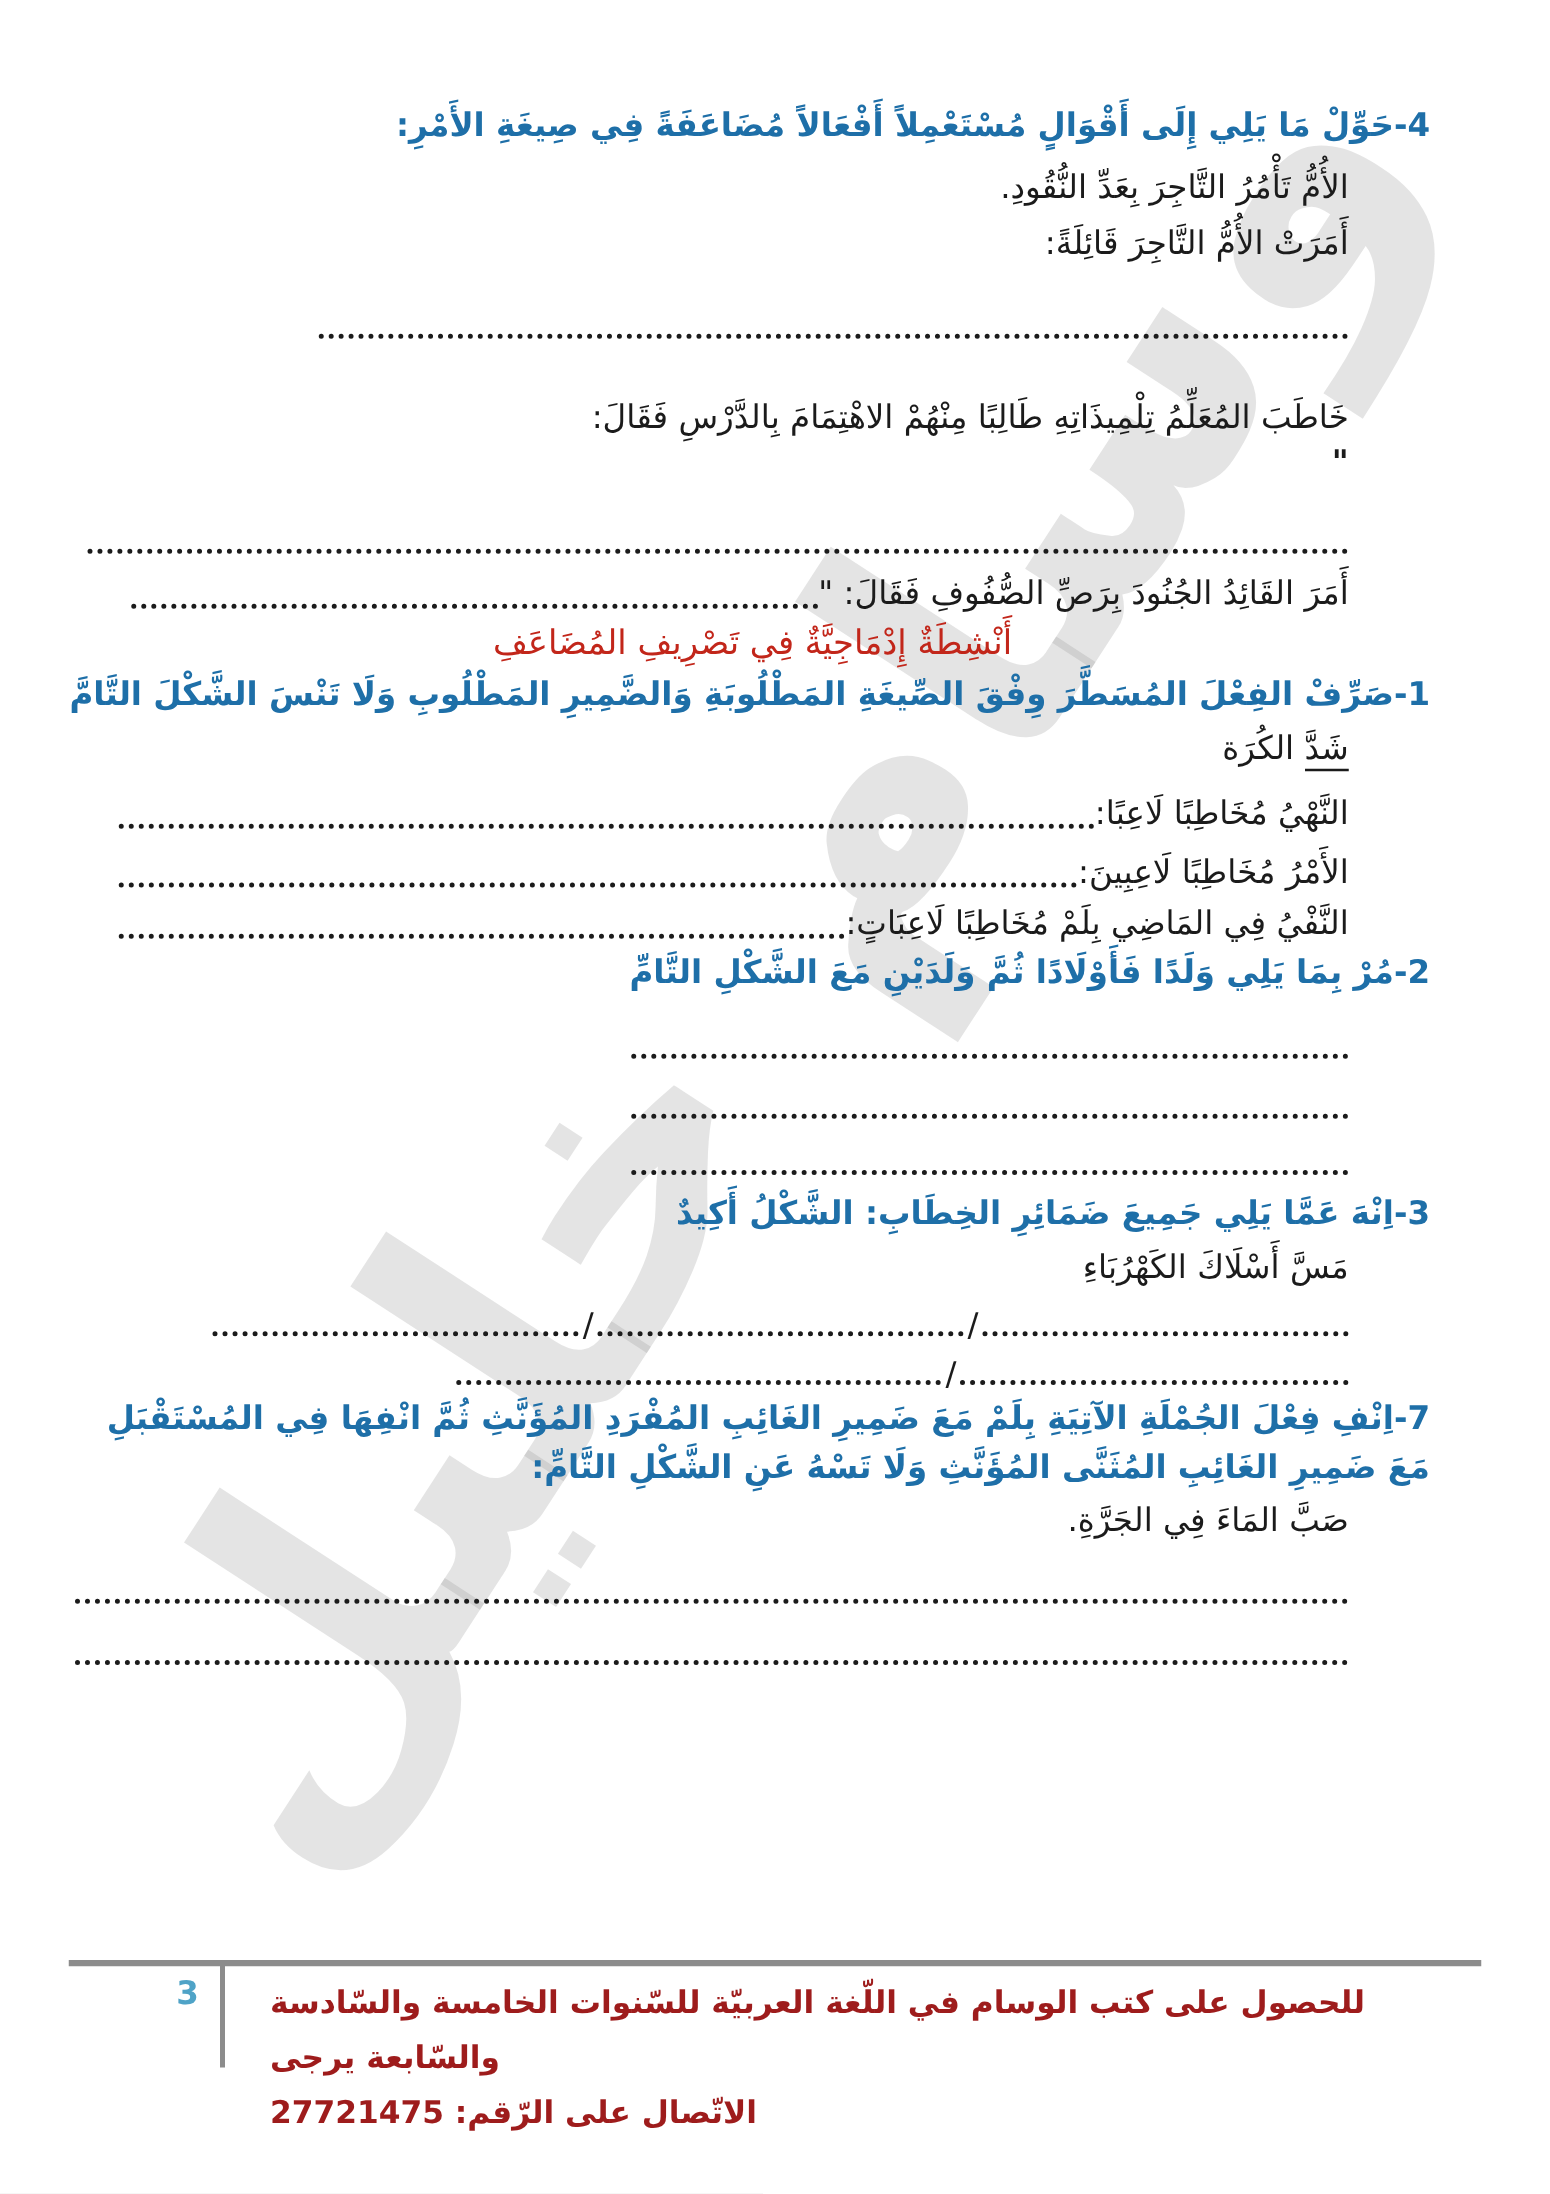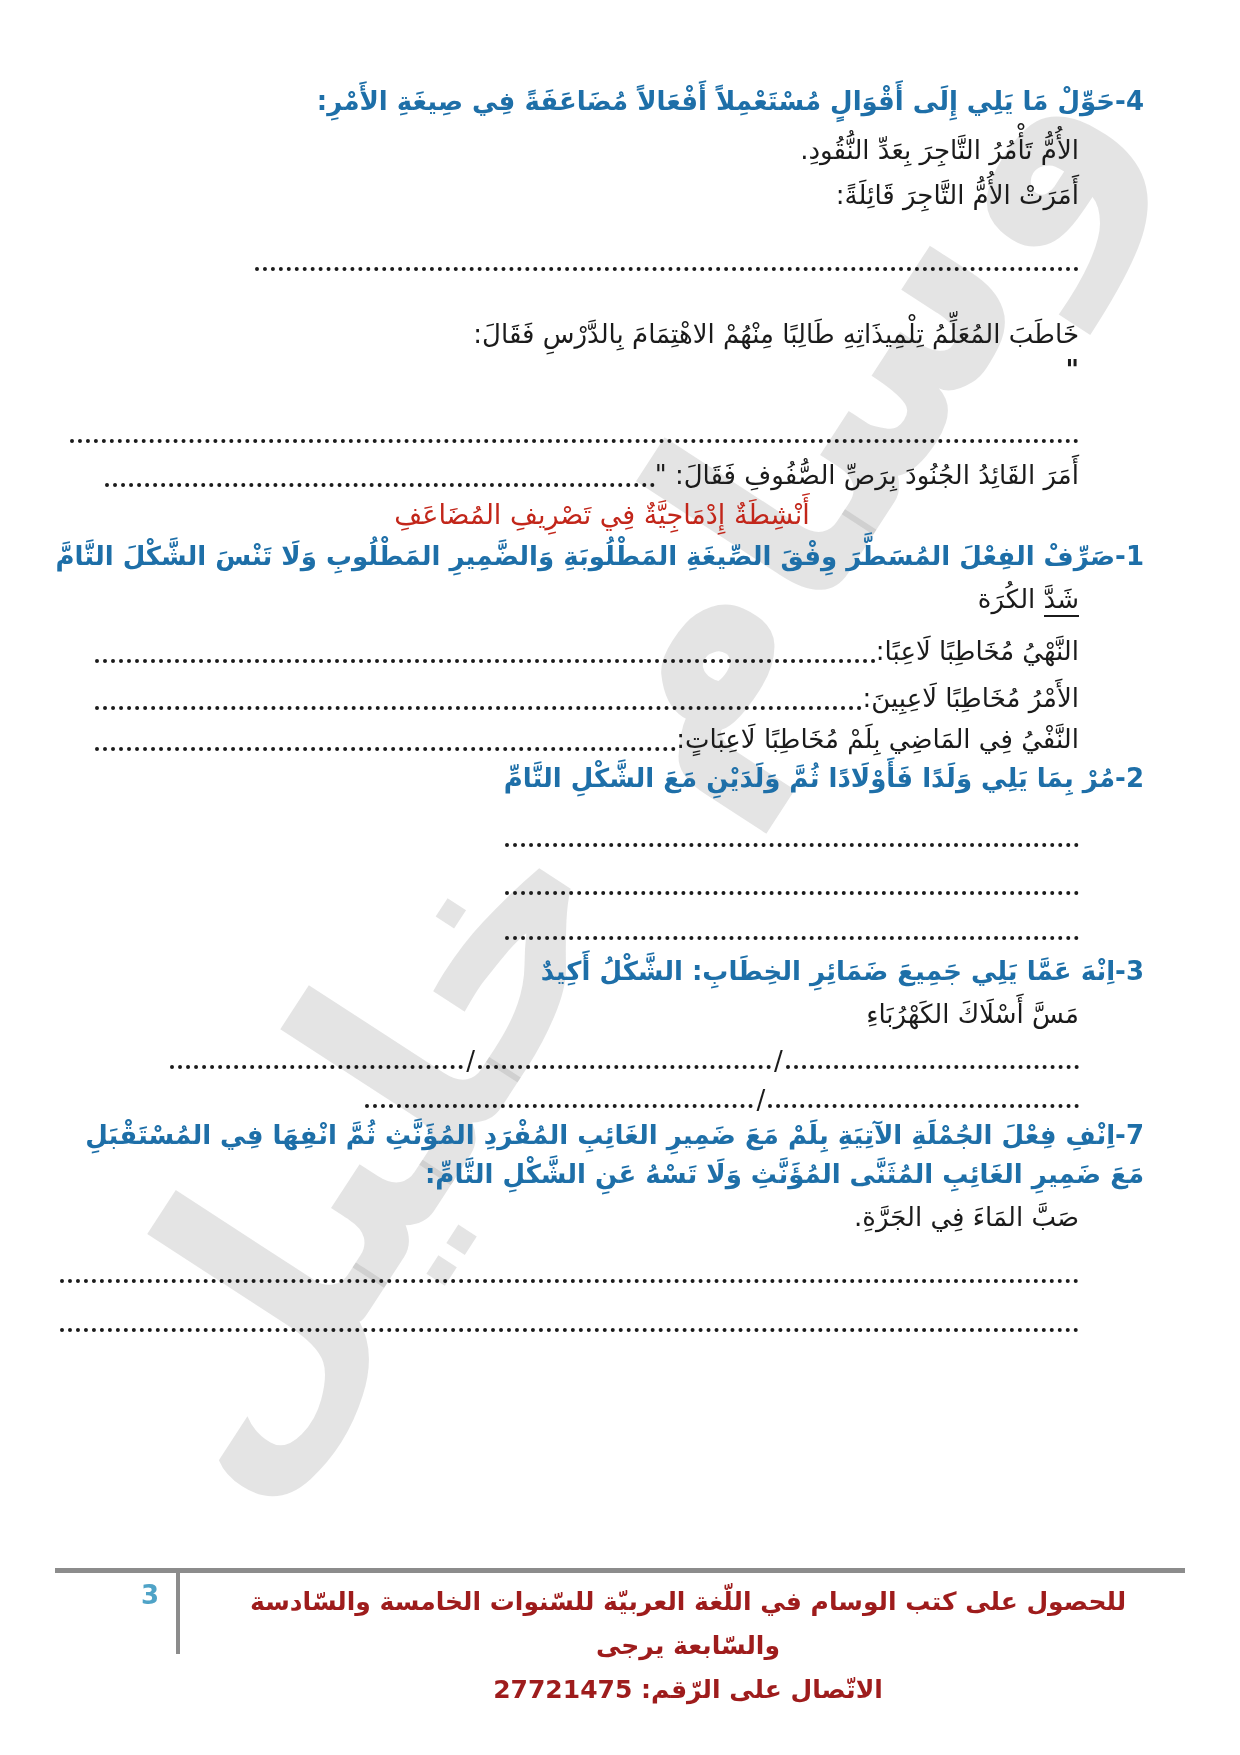--- a/index.html
+++ b/index.html
@@ -83,22 +83,22 @@
   .footer-vline{
     position:absolute;left:176px;top:1568px;
     width:4px;height:86px;background:var(--bar-gray);z-index:2;
   }
   .footer-pagenum{
     position:absolute;left:130px;top:1580px;width:40px;
     text-align:center;
     color:var(--pagenum-blue);font-weight:bold;font-size:26px;z-index:2;
   }
   .footer-note{
-    position:absolute;left:202px;right:66px;top:1580px;
-    text-align:center;
+    position:absolute;left:216px;right:66px;top:1580px;
+    text-align:left;
     color:var(--red-footer);
     font-weight:bold;font-size:25px;line-height:1.75;z-index:2;
   }
 </style>
 </head>
 <body>
 
 <div class="page">
 
   <div class="watermark">وسام خليل</div>

